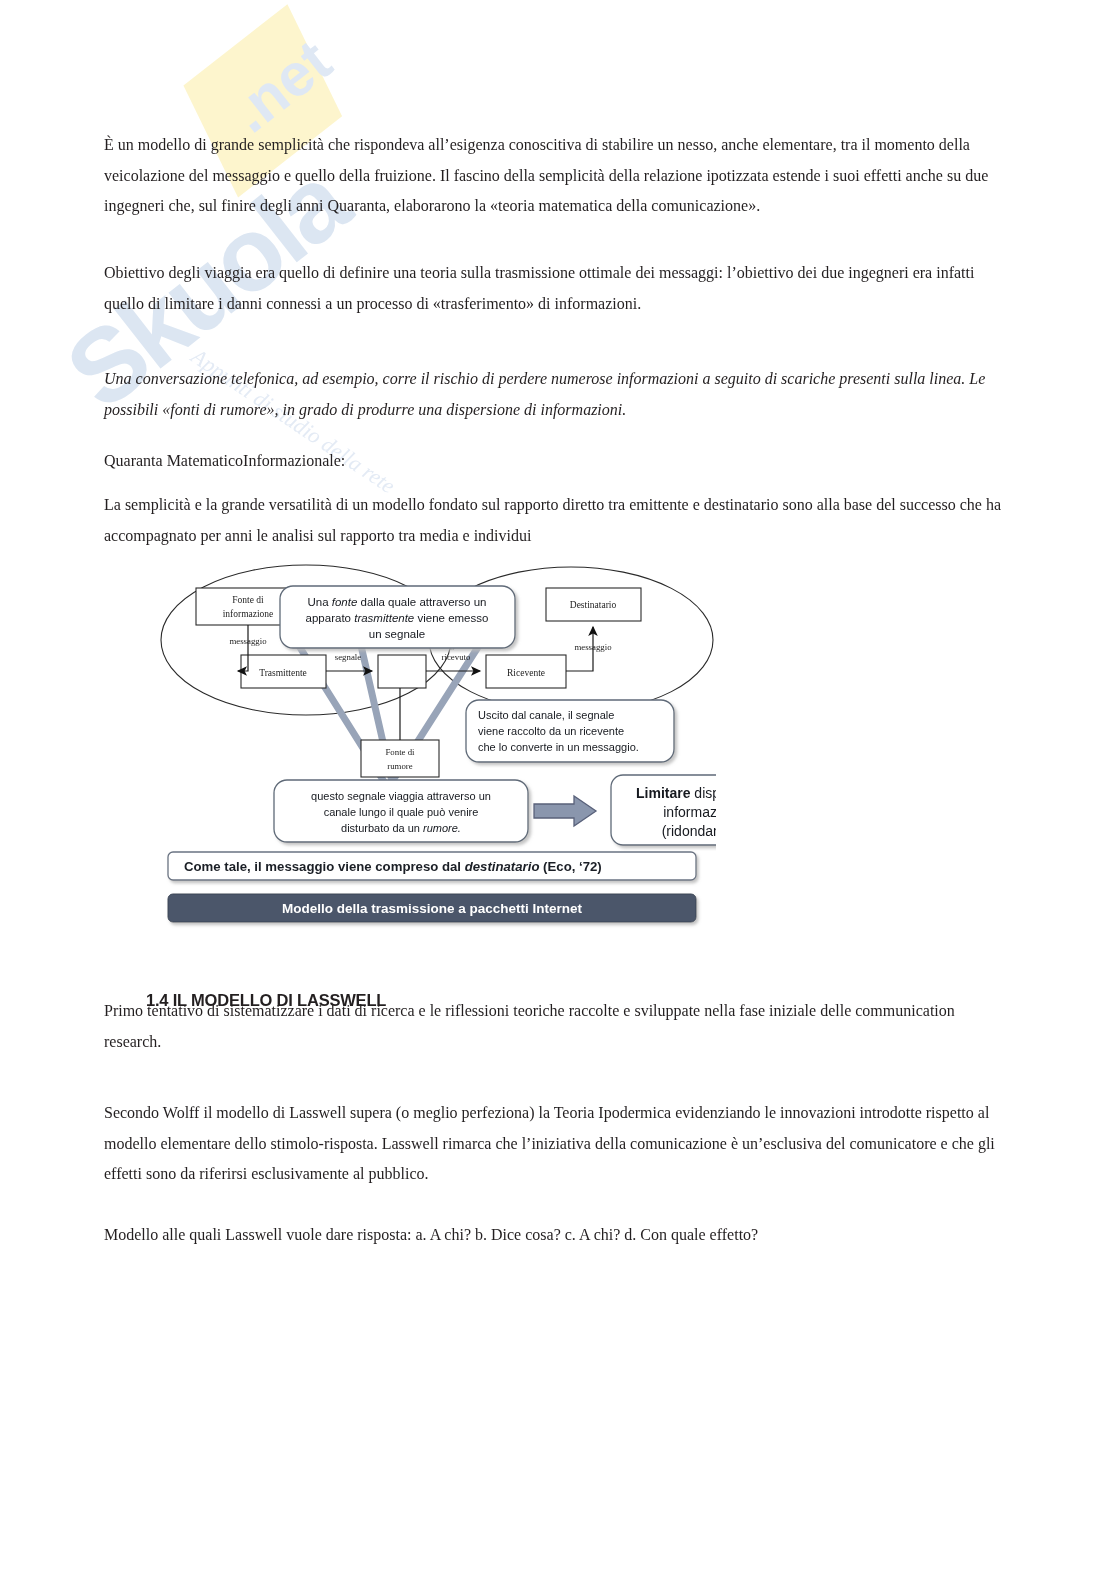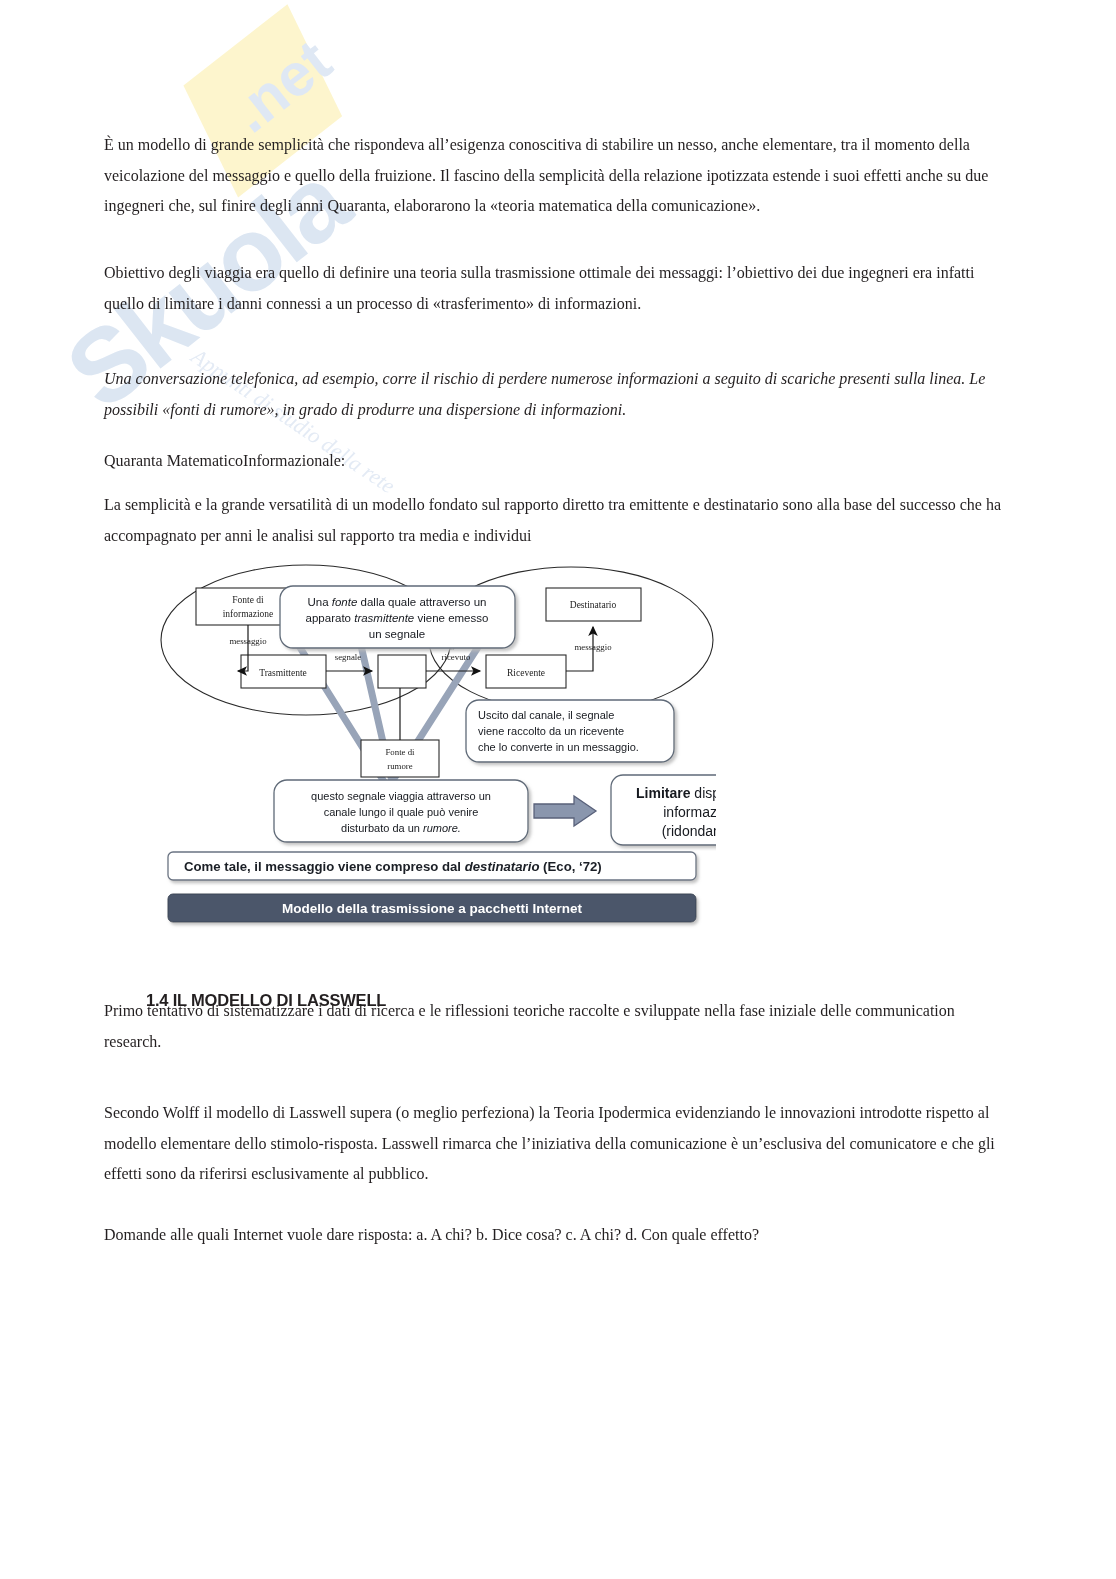--- a/index.html
+++ b/index.html
@@ -140,21 +140,21 @@
     <p class="para" style="top:130px;">È un modello di grande semplicità che rispondeva all’esigenza conoscitiva di stabilire un nesso, anche elementare, tra il momento della veicolazione del messaggio e quello della fruizione. Il fascino della semplicità della relazione ipotizzata estende i suoi effetti anche su due ingegneri che, sul finire degli anni Quaranta, elaborarono la «teoria matematica della comunicazione».</p>
     <p class="para" style="top:258px;">Obiettivo degli viaggia era quello di definire una teoria sulla trasmissione ottimale dei messaggi: l’obiettivo dei due ingegneri era infatti quello di limitare i danni connessi a un processo di «trasferimento» di informazioni.</p>
     <p class="para italic" style="top:364px;">Una conversazione telefonica, ad esempio, corre il rischio di perdere numerose informazioni a seguito di scariche presenti sulla linea. Le possibili «fonti di rumore», in grado di produrre una dispersione di informazioni.</p>
     <p class="para" style="top:446px;">Quaranta MatematicoInformazionale:</p>
     <p class="para" style="top:490px;">La semplicità e la grande versatilità di un modello fondato sul rapporto diretto tra emittente e destinatario sono alla base del successo che ha accompagnato per anni le analisi sul rapporto tra media e individui</p>
 
     <h3 class="heading" style="top:987px;margin-left:42px;">1.4 IL MODELLO DI LASSWELL</h3>
 
     <p class="para" style="top:996px;">Primo tentativo di sistematizzare i dati di ricerca e le riflessioni teoriche raccolte e sviluppate nella fase iniziale delle communication research.</p>
     <p class="para" style="top:1098px;">Secondo Wolff il modello di Lasswell supera (o meglio perfeziona) la Teoria Ipodermica evidenziando le innovazioni introdotte rispetto al modello elementare dello stimolo-risposta. Lasswell rimarca che l’iniziativa della comunicazione è un’esclusiva del comunicatore e che gli effetti sono da riferirsi esclusivamente al pubblico.</p>
-    <p class="para" style="top:1220px;">Domande alle quali Internet vuole dare risposta: a. A chi? b. Dice cosa? c. A chi? d. Con quale effetto?</p>
+    <p class="para" style="top:1220px;">Modello alle quali Lasswell vuole dare risposta: a. A chi? b. Dice cosa? c. A chi? d. Con quale effetto?</p>
 
   </div>
 
   <div id="diagram">
     <svg width="560" height="375" viewBox="0 0 560 375" xmlns="http://www.w3.org/2000/svg">
       <defs>
         <filter id="softshadow" x="-20%" y="-20%" width="150%" height="160%">
           <feDropShadow dx="2.5" dy="2.5" stdDeviation="1.6" flood-color="#b9b9b9" flood-opacity="0.85"></feDropShadow>
         </filter>
         <filter id="bannershadow" x="-10%" y="-30%" width="125%" height="190%">

